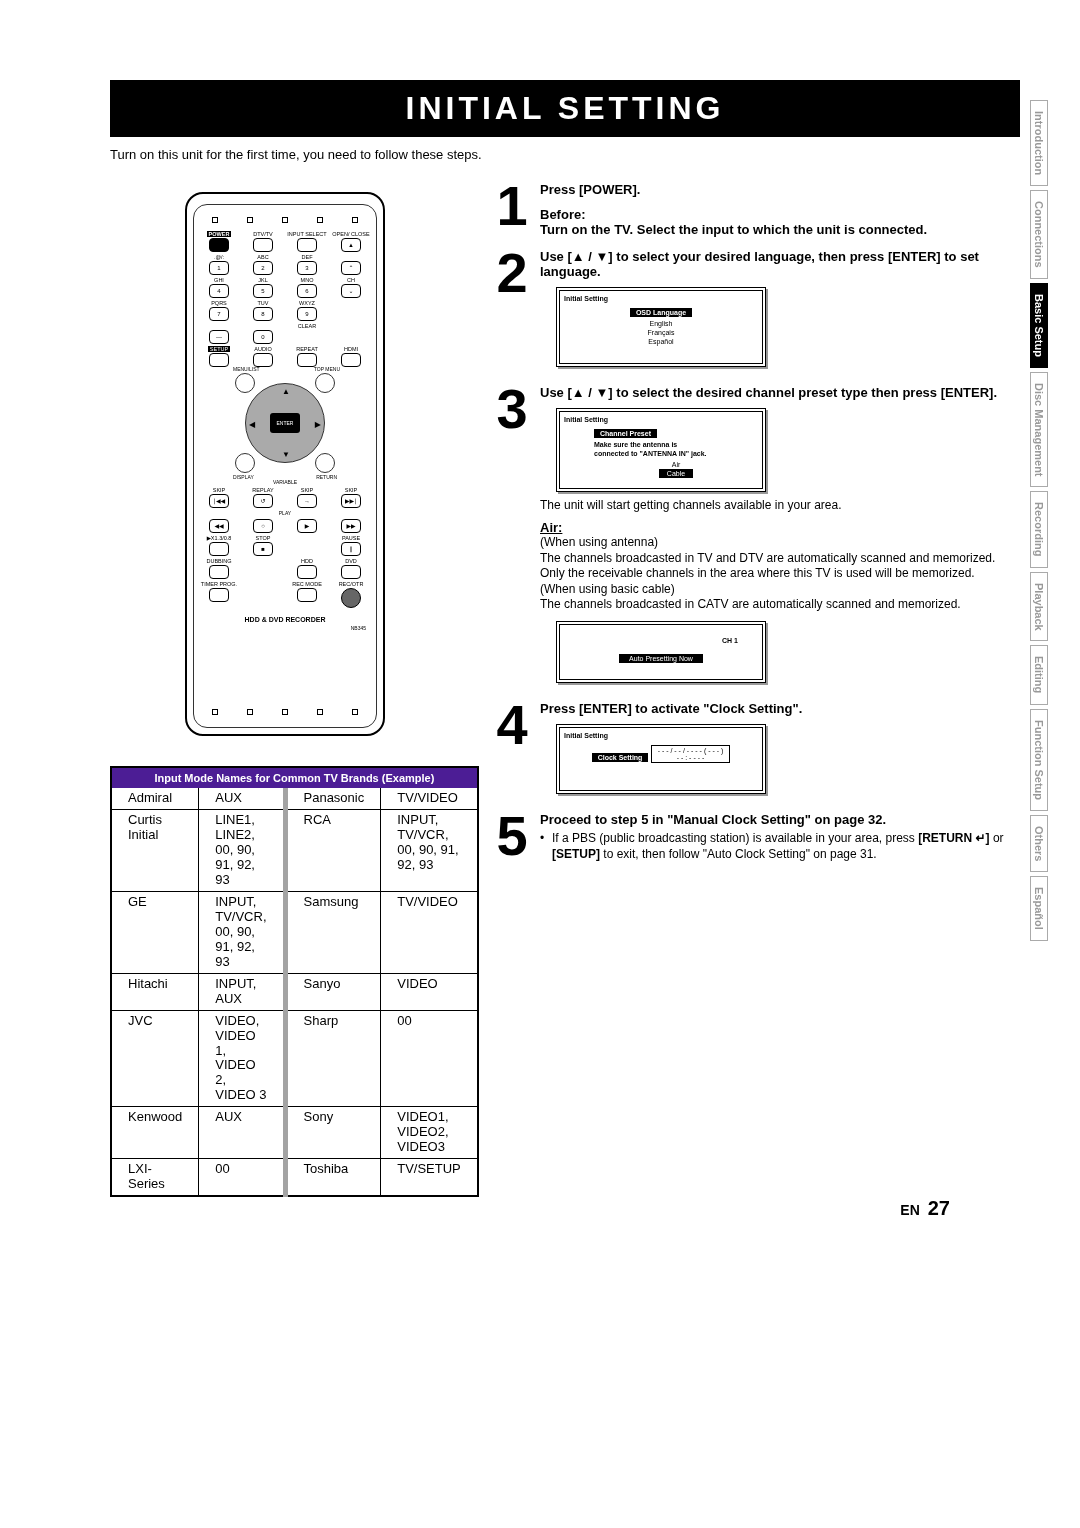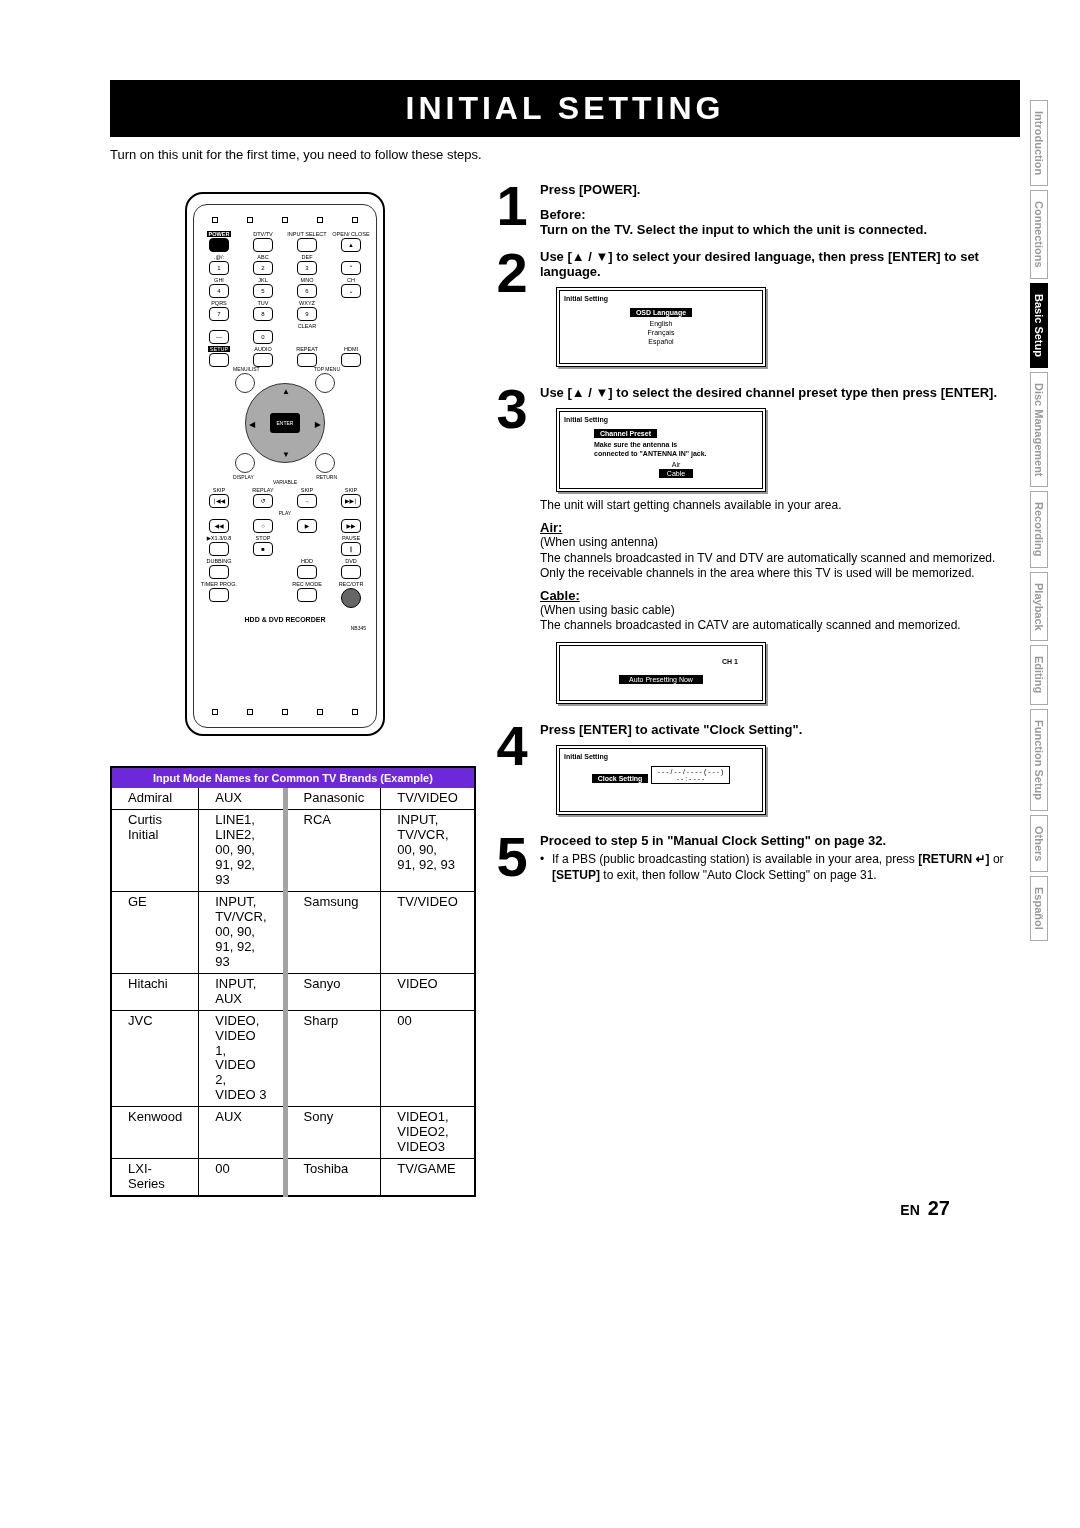--- a/index.html
+++ b/index.html
@@ -88,21 +88,21 @@
 
   
   .imode-table {
     border: 2px solid #000;
     margin-top: 10px;
     font-size: 11px;
     border-collapse: collapse;
     width: 355px;
   }
   .imode-table thead th {
-    background: #6d28d9; color: #fff; font-weight: bold; font-size: 11px;
+    background: #4c1d95; color: #fff; font-weight: bold; font-size: 11px;
     padding: 4px 2px; text-align: center;
   }
   .imode-table td {
     border-bottom: 1px solid #000; padding: 3px 16px; vertical-align: top;
     font-size: 13px; line-height: 1.15;
   }
   .imode-table td.brand { border-right: 1px solid #000; }
   .imode-table td.mode { border-right: 5px solid #a3a3a3; }
 
   
@@ -423,21 +423,21 @@
             <tr>
               <td class="brand">Kenwood</td>
               <td class="mode">AUX</td>
               <td class="brand">Sony</td>
               <td>VIDEO1, VIDEO2, VIDEO3</td>
             </tr>
             <tr>
               <td class="brand">LXI-Series</td>
               <td class="mode">00</td>
               <td class="brand">Toshiba</td>
-              <td>TV/GAME</td>
+              <td>TV/SETUP</td>
             </tr>
           </tbody>
       </table>
     </div>
 
     <div class="right-col">
 
       <div class="step">
         <div class="step-num">1</div>
         <div class="step-body">
@@ -484,21 +484,20 @@
                   <div>Air</div>
                   <div class="osd-highlight">Cable</div>
                 </div>
               </div>
             </div>
           </div>
           <div class="plain">The unit will start getting channels available in your area.</div>
           <div class="subh">Air:</div>
           <div class="plain">(When using antenna)</div>
           <div class="plain">The channels broadcasted in TV and DTV are automatically scanned and memorized. Only the receivable channels in the area where this TV is used will be memorized.</div>
-          <div class="subh">Cable:</div>
           <div class="plain">(When using basic cable)</div>
           <div class="plain">The channels broadcasted in CATV are automatically scanned and memorized.</div>
           <div class="osd-box">
             <div class="osd-inner" style="min-height:56px">
               <div style="text-align:right;font-size:7px;font-weight:bold;padding-right:20px;margin-top:8px">CH   1</div>
               <div class="osd-center" style="margin-top:10px"><span class="osd-highlight" style="font-size:7px;padding:1px 10px">Auto Presetting Now</span></div>
             </div>
           </div>
         </div>
       </div>

